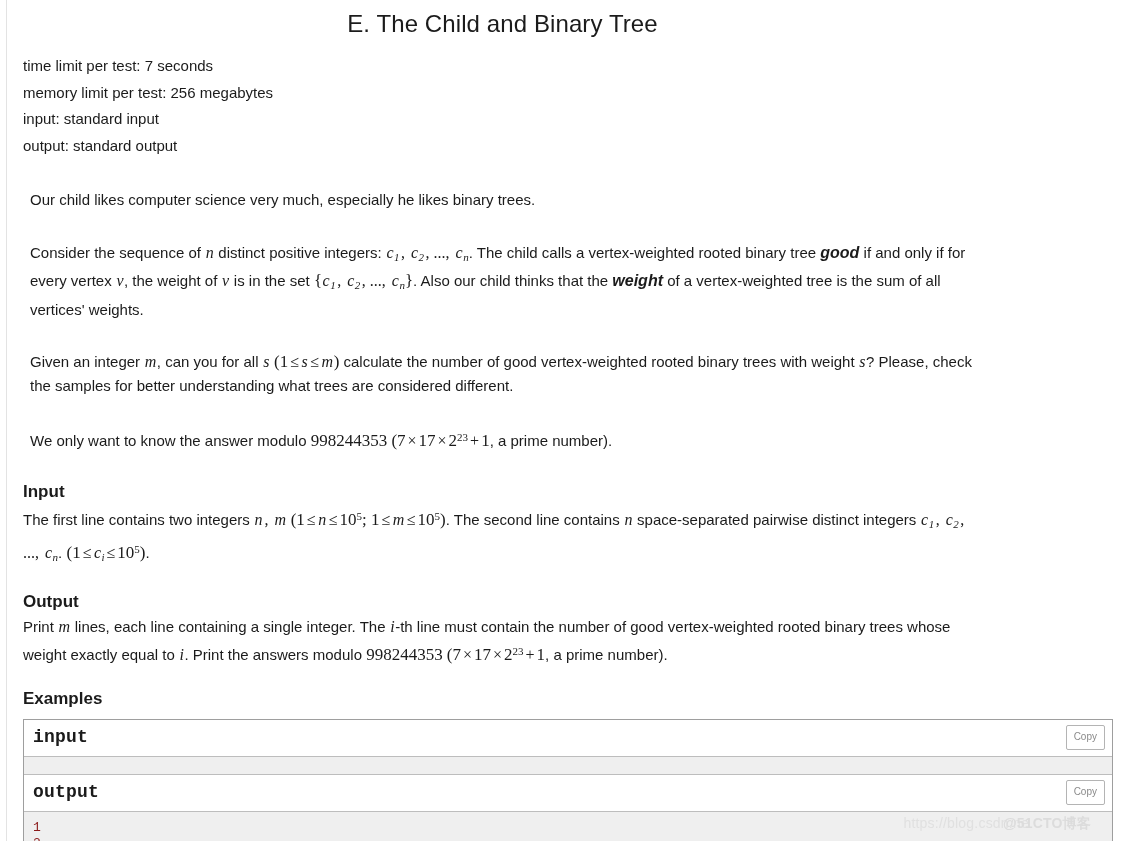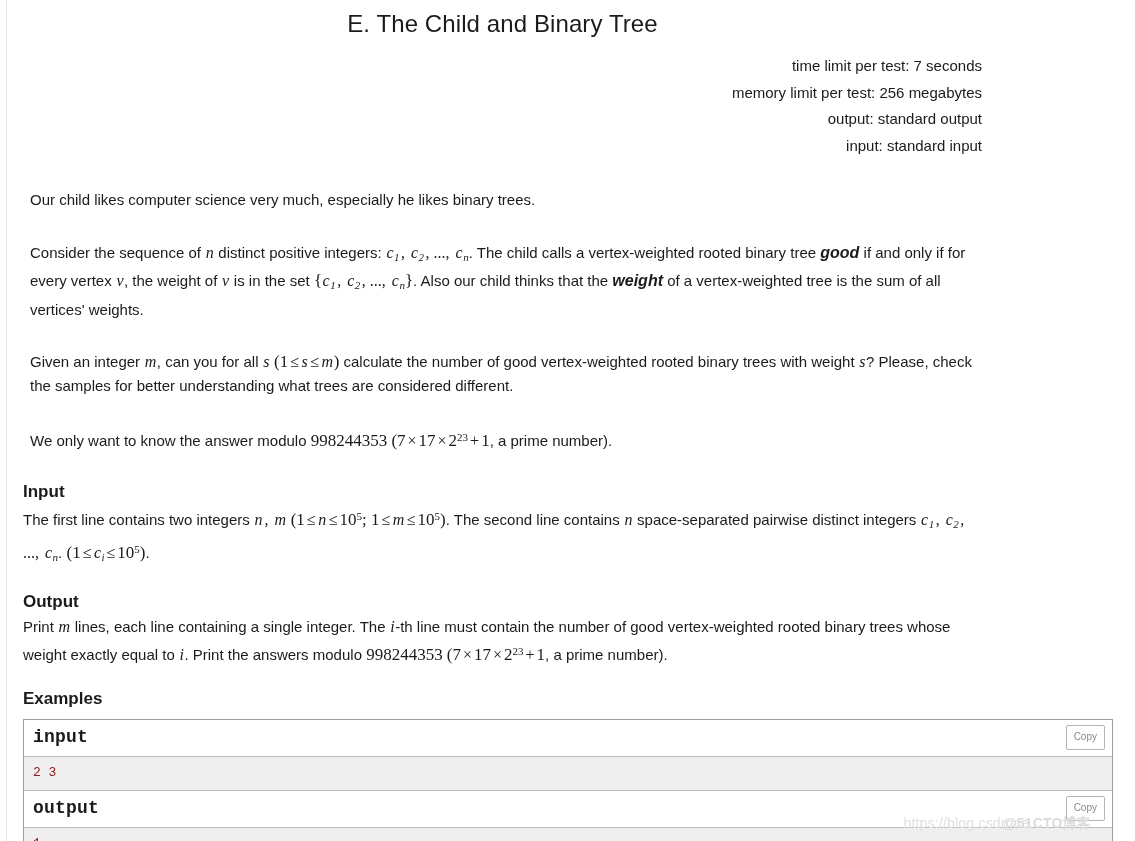--- a/index.html
+++ b/index.html
@@ -37,21 +37,21 @@
   .problem-title {
     text-align: center;
     font-size: 24px;
     font-weight: normal;
     color: #1b1b1b;
     margin: 0;
     padding-top: 10px;
     letter-spacing: .1px;
   }
   .limits {
-    text-align: right;
+    text-align: left;
     margin-top: 15px;
     margin-bottom: 0;
   }
   .limit-line {
     font-size: 15px;
     line-height: 26.5px;
     color: #1b1b1b;
   }
 
   
@@ -193,22 +193,22 @@
 
 <div class="left-rule"></div>
 
 <div class="page">
 
   <h1 class="problem-title">E. The Child and Binary Tree</h1>
 
   <div class="limits">
     <div class="limit-line">time limit per test: 7 seconds</div>
     <div class="limit-line">memory limit per test: 256 megabytes</div>
+    <div class="limit-line">input: standard input</div>
     <div class="limit-line">output: standard output</div>
-    <div class="limit-line">input: standard input</div>
   </div>
 
   <p class="para">Our child likes computer science very much, especially he likes binary trees.</p>
 
   <p class="para"><span>Consider the sequence of </span><span class="m">n</span><span> distinct positive integers: </span><span class="m">c</span><span class="msub">1</span><span class="mop">, </span><span class="m">c</span><span class="msub">2</span><span class="mop">, ..., </span><span class="m">c</span><span class="msub">n</span><span>. The child calls a vertex-weighted rooted binary tree </span><em class="bi">good</em><span> if and only if for every vertex </span><span class="m">v</span><span>, the weight of </span><span class="m">v</span><span> is in the set </span><span class="mn">{</span><span class="m">c</span><span class="msub">1</span><span class="mop">, </span><span class="m">c</span><span class="msub">2</span><span class="mop">, ..., </span><span class="m">c</span><span class="msub">n</span><span class="mn">}</span><span>. Also our child thinks that the </span><em class="bi">weight</em><span> of a vertex-weighted tree is the sum of all vertices' weights.</span></p>
 
   <p class="para"><span>Given an integer </span><span class="m">m</span><span>, can you for all </span><span class="m">s</span> <span class="mn">(</span><span class="mn">1</span><span class="mrel">≤</span><span class="m">s</span><span class="mrel">≤</span><span class="m">m</span><span class="mn">)</span><span> calculate the number of good vertex-weighted rooted binary trees with weight </span><span class="m">s</span><span>? Please, check the samples for better understanding what trees are considered different.</span></p>
 
   <p class="para"><span>We only want to know the answer modulo </span><span class="mn">998244353</span> <span class="mn">(</span><span class="mn">7</span><span class="mrel">×</span><span class="mn">17</span><span class="mrel">×</span><span class="mn">2</span><span class="msup">23</span><span class="mrel">+</span><span class="mn">1</span><span>, a prime number).</span></p>
 
@@ -220,21 +220,20 @@
 
   <h2 class="sect-title">Examples</h2>
 
   <div class="examples-box">
 
     <div class="sample-head">
       <span class="sample-head-label">input</span>
       <button class="copy-btn">Copy</button>
     </div>
     <div class="sample-body">
-      <div class="sample-line">2 3</div>
     </div>
 
     <div class="sample-head">
       <span class="sample-head-label">output</span>
       <button class="copy-btn">Copy</button>
     </div>
     <div class="sample-body">
       <div class="sample-line">1</div>
       <div class="sample-line">3</div>
       <div class="sample-line">9</div>

